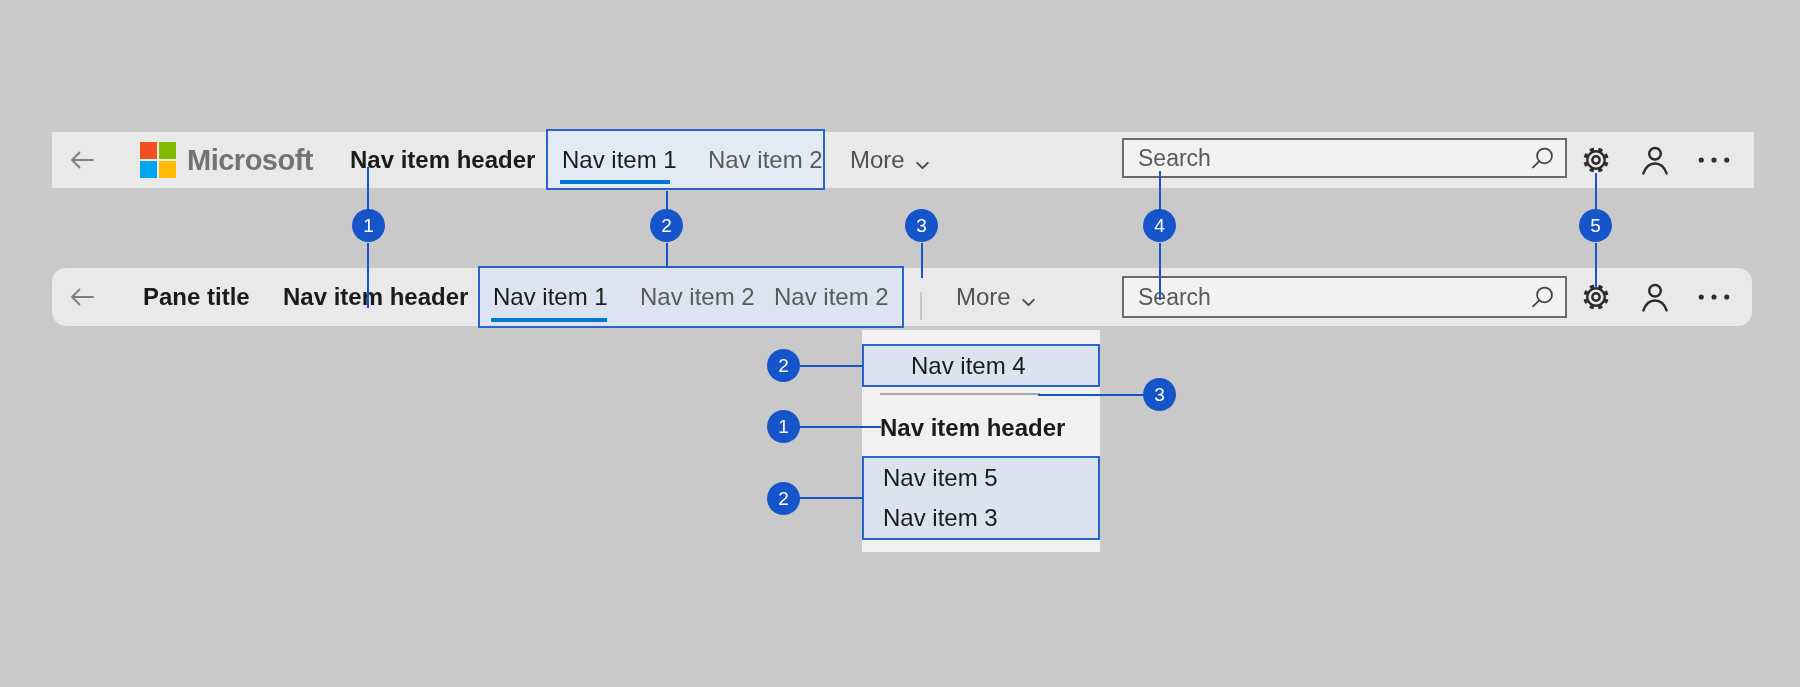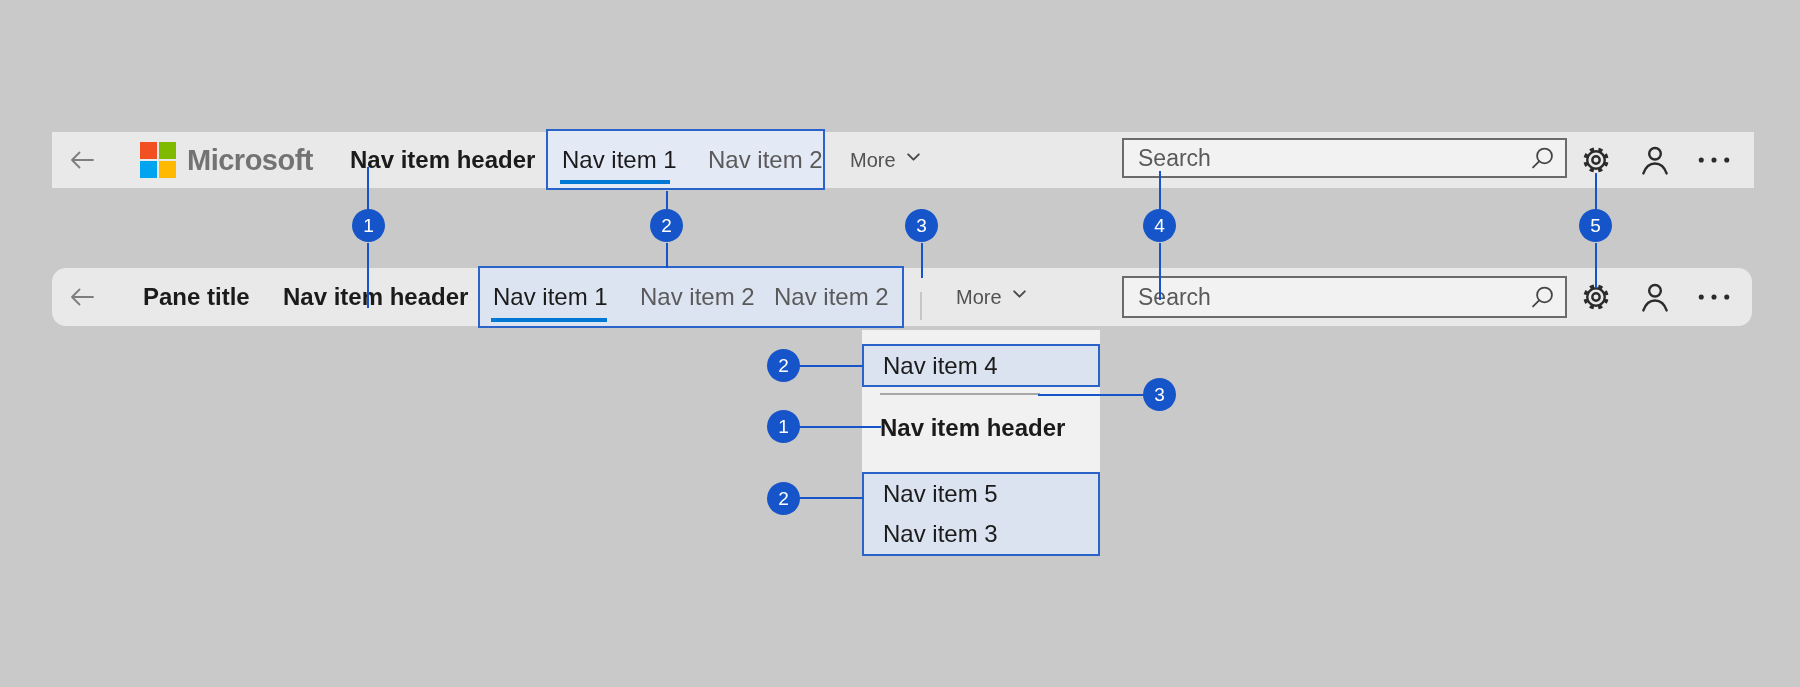--- a/index.html
+++ b/index.html
@@ -26,22 +26,22 @@
   .nh-top{left:298px;} .nh-pane{left:231px;}
   .pane-title{left:91px;font-size:24px;font-weight:bold;white-space:nowrap;}
 
   .hl-box{position:absolute;border:2px solid #2a64c8;box-sizing:border-box;}
   .box-top{left:494px;top:-3px;width:279px;height:61px;background:#e4eaf5;}
   .box-pane{left:426px;top:-2px;width:426px;height:62px;background:#dde4f1;}
   .nav-item{position:absolute;top:50%;transform:translateY(-50%);font-size:24px;white-space:nowrap;cursor:pointer;}
   .nav-item.muted{color:#5a5a5a;}
   .active-underline{position:absolute;height:4px;background:#0078d4;bottom:4px;}
 
-  .more-btn{display:flex;align-items:flex-start;gap:9px;background:none;border:none;padding:0;cursor:pointer;
-            font-family:inherit;font-size:20px;color:#525252;}
+  .more-btn{display:flex;align-items:flex-end;gap:9px;background:none;border:none;padding:0;cursor:pointer;
+            font-family:inherit;font-size:24px;color:#525252;}
   .more-top{left:798px;} .more-pane{left:904px;}
   .divider{left:868px;top:24px;width:2px;height:28px;background:#c6c6c6;position:absolute;}
 
   .search{left:1070px;width:445px;height:40px;position:absolute;}
   .search-top{top:6px;} .search-pane{top:8px;height:42px;}
   .search input{width:100%;height:100%;box-sizing:border-box;border:2px solid #6b6b6b;background:#f2f2f2;
                 font-family:inherit;font-size:23px;color:#333;padding:0 50px 0 14px;outline:none;}
   .search input::placeholder{color:#5a5a5a;opacity:1;}
   .search-ico{position:absolute;right:11px;top:50%;transform:translateY(-50%);cursor:pointer;line-height:0;}
 
@@ -49,22 +49,22 @@
 
   
   .badge{position:absolute;width:33px;height:33px;border-radius:50%;background:#1655c9;color:#fff;
          font-size:19px;display:flex;align-items:center;justify-content:center;z-index:5;}
   .cline{position:absolute;background:#1655c9;z-index:4;}
   .vline{width:2px;} .hline{height:2px;}
 
   
   .menu{position:absolute;left:862px;top:330px;width:238px;height:222px;background:#f1f1f1;}
   .menu-box{position:absolute;left:0;width:238px;border:2px solid #2a64c8;box-sizing:border-box;background:#dbe2f0;}
-  .menu-box1{top:14px;height:43px;display:flex;align-items:center;}
-  .menu-box2{top:126px;height:84px;display:flex;flex-direction:column;justify-content:center;margin-top:16px;}
+  .menu-box1{top:14px;height:43px;display:flex;align-items:center;padding-left:28px;}
+  .menu-box2{top:126px;height:84px;display:flex;flex-direction:column;justify-content:center;}
   .menu-item{font-size:24px;color:#1b1b1b;padding-left:19px;cursor:pointer;white-space:nowrap;}
   .menu-box2 .menu-item{height:40px;display:flex;align-items:center;}
   .menu-sep{position:absolute;left:18px;top:63px;width:160px;height:2px;background:#a8a8a8;}
   .menu-header{position:absolute;left:18px;top:84px;font-size:24px;font-weight:bold;white-space:nowrap;}
 </style>
 </head>
 <body>
 
 <div class="stage">
 

